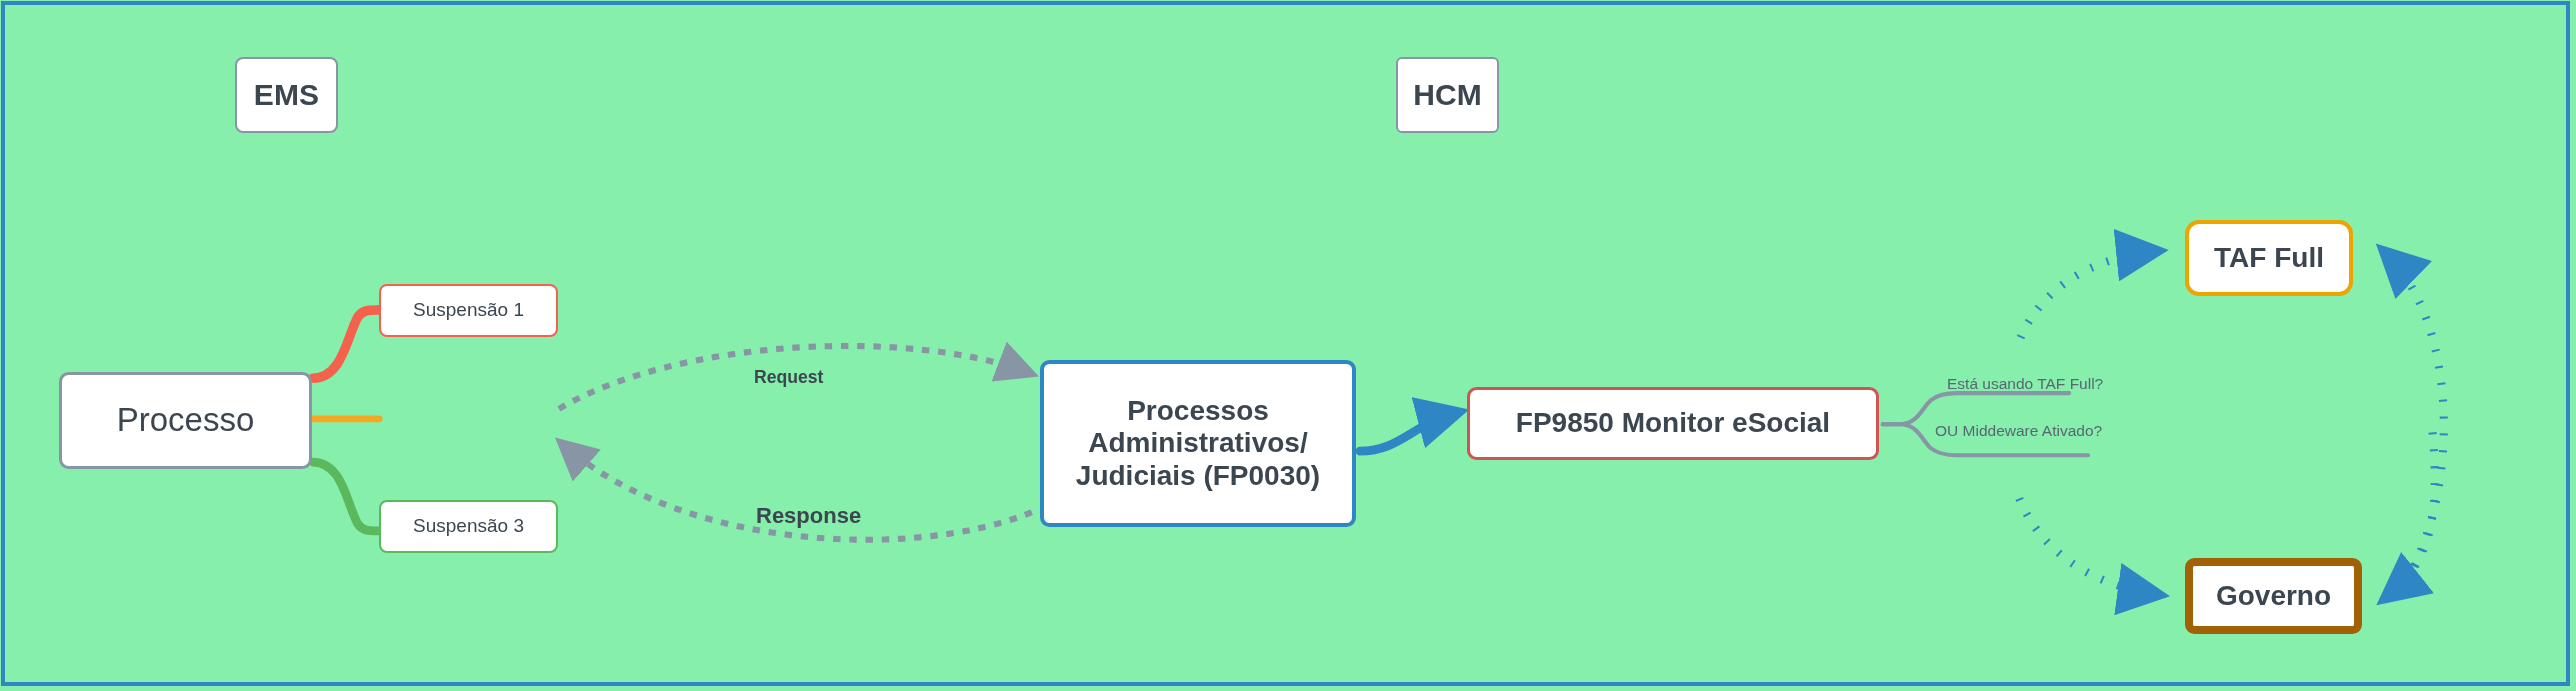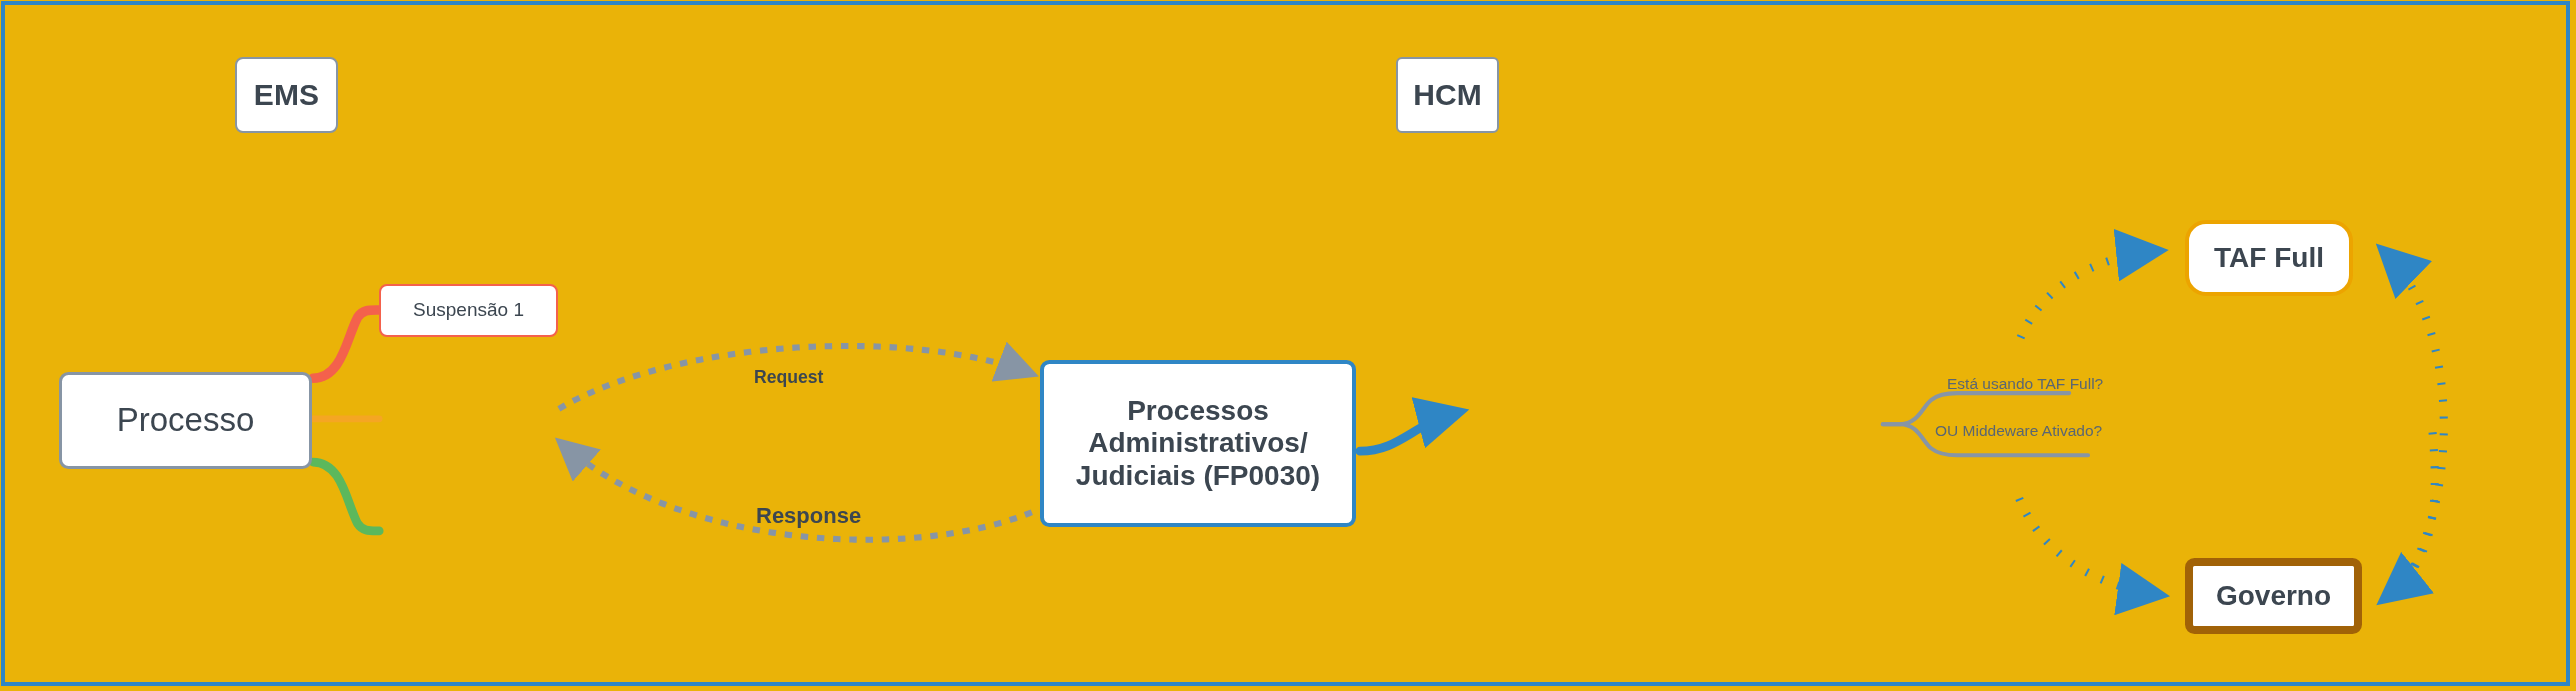--- a/index.html
+++ b/index.html
@@ -7,21 +7,21 @@
     padding: 0;
     background: #ffffff;
   }
   body {
     font-family: "Liberation Sans", sans-serif;
   }
   #canvas {
     position: relative;
     width: 2576px;
     height: 691px;
-    background: #eab308;
+    background: #86efac;
     overflow: hidden;
   }
   #frame {
     position: absolute;
     left: 1.4px;
     top: 1.4px;
     width: 2569px;
     height: 685px;
     border: 4.7px solid #2f86c5;
     box-sizing: border-box;
@@ -95,21 +95,21 @@
     left: 1467px; top: 387px; width: 412px; height: 73px;
     border: 3.4px solid #cf5454;
     border-radius: 9.5px;
     font-size: 28px;
     font-weight: 700;
   }
   
   #node-taffull {
     left: 2185px; top: 220px; width: 168px; height: 76px;
     border: 4px solid #eca400;
-    border-radius: 21px;
+    border-radius: 14px;
     font-size: 28px;
     font-weight: 700;
   }
   #node-governo {
     left: 2185px; top: 558px; width: 177px; height: 76px;
     border: 8px solid #a16207;
     border-radius: 9.5px;
     font-size: 28px;
     font-weight: 700;
   }
@@ -182,29 +182,35 @@
     <span>HCM</span>
   </div>
 
   <div class="node" id="node-processo">
     <span>Processo</span>
   </div>
 
   <div class="node susp" id="node-susp1">
     <span>Suspensão 1</span>
   </div>
+  <div class="node susp" id="node-susp3">
+    <span>Suspensão 3</span>
+  </div>
 
   <div class="node" id="node-fp0030">
     <div>
       <div>Processos</div>
       <div>Administrativos/</div>
       <div>Judiciais (FP0030)</div>
     </div>
   </div>
 
+  <div class="node" id="node-fp9850">
+    <span>FP9850 Monitor eSocial</span>
+  </div>
 
   <div class="node" id="node-taffull">
     <span>TAF Full</span>
   </div>
 
   <div class="node" id="node-governo">
     <span>Governo</span>
   </div>
 
   <div class="edge-label" id="label-request">Request</div>

